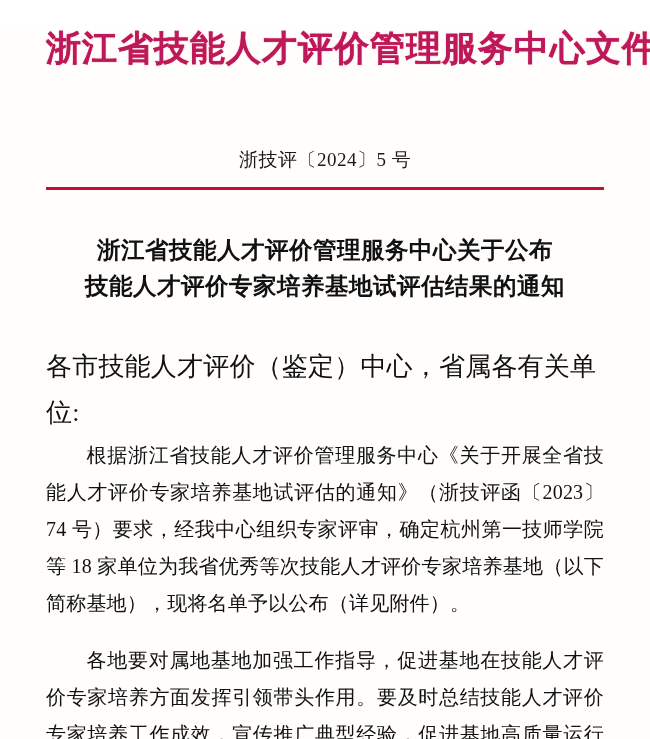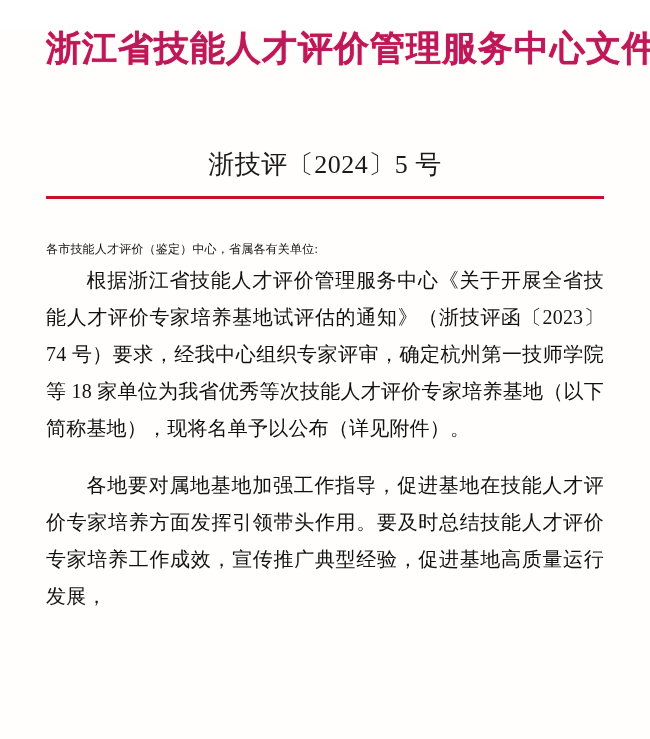--- a/index.html
+++ b/index.html
@@ -28,21 +28,21 @@
     font-size: 35px;
     letter-spacing: 1px;
     line-height: 1.1;
     margin-top: 30px;
     white-space: nowrap;
     font-family: "Liberation Serif", "DejaVu Serif", serif;
     text-shadow: 0 0 1px #c8102e;
   }
   .doc-number {
     text-align: center;
-    font-size: 26px;
+    font-size: 19px;
     color: #1a1a1a;
     margin-top: 78px;
     letter-spacing: 0.5px;
   }
   .red-rule {
     margin-top: 14px;
     height: 3px;
     background: #c8102e;
     width: 100%;
   }
@@ -54,21 +54,21 @@
     color: #111;
     line-height: 1.55;
     letter-spacing: 0.5px;
   }
   .doc-title .line {
     display: block;
     white-space: nowrap;
   }
   .salutation {
     margin-top: 40px;
-    font-size: 12px;
+    font-size: 26px;
     color: #111;
     line-height: 1.75;
     letter-spacing: 0.2px;
   }
   .para {
     font-size: 20px;
     color: #111;
     line-height: 1.85;
     text-align: justify;
     text-justify: inter-ideograph;
@@ -87,20 +87,24 @@
 <body>
 
 <div class="page">
 
   <div class="doc-header">浙江省技能人才评价管理服务中心文件</div>
 
   <div class="doc-number">浙技评〔2024〕5 号</div>
 
   <div class="red-rule"></div>
 
+  <div class="doc-title">
+    <span class="line">浙江省技能人才评价管理服务中心关于公布</span>
+    <span class="line">技能人才评价专家培养基地试评估结果的通知</span>
+  </div>
 
   <div class="body-block">
     <div class="salutation">各市技能人才评价（鉴定）中心，省属各有关单位:</div>
 
     <p class="para"><span class="indent"></span><span>根据浙江省技能人才评价管理服务中心《关于开展全省技能人才评价专家培养基地试评估的通知》（浙技评函〔2023〕74 号）要求，经我中心组织专家评审，确定杭州第一技师学院等 18 家单位为我省优秀等次技能人才评价专家培养基地（以下简称基地），现将名单予以公布（详见附件）。</span></p>
 
     <p class="para"><span class="indent"></span><span>各地要对属地基地加强工作指导，促进基地在技能人才评价专家培养方面发挥引领带头作用。要及时总结技能人才评价专家培养工作成效，宣传推广典型经验，促进基地高质量运行发展，</span></p>
   </div>
 
 </div>

